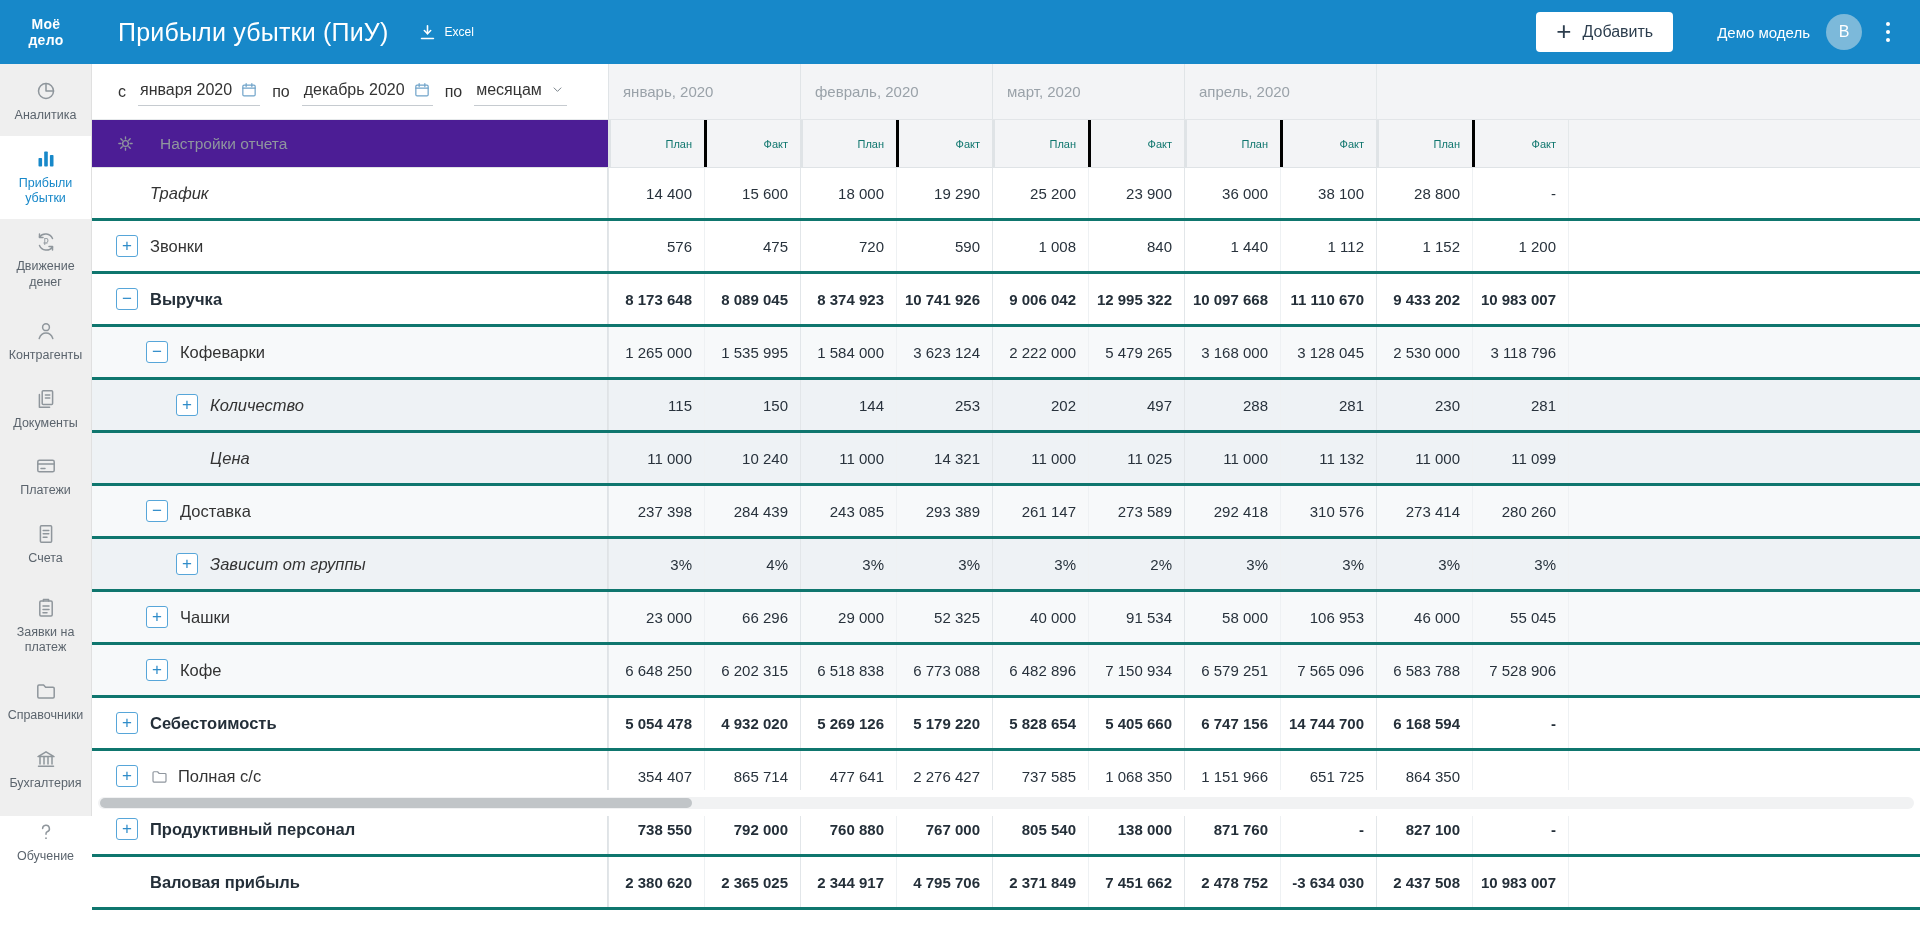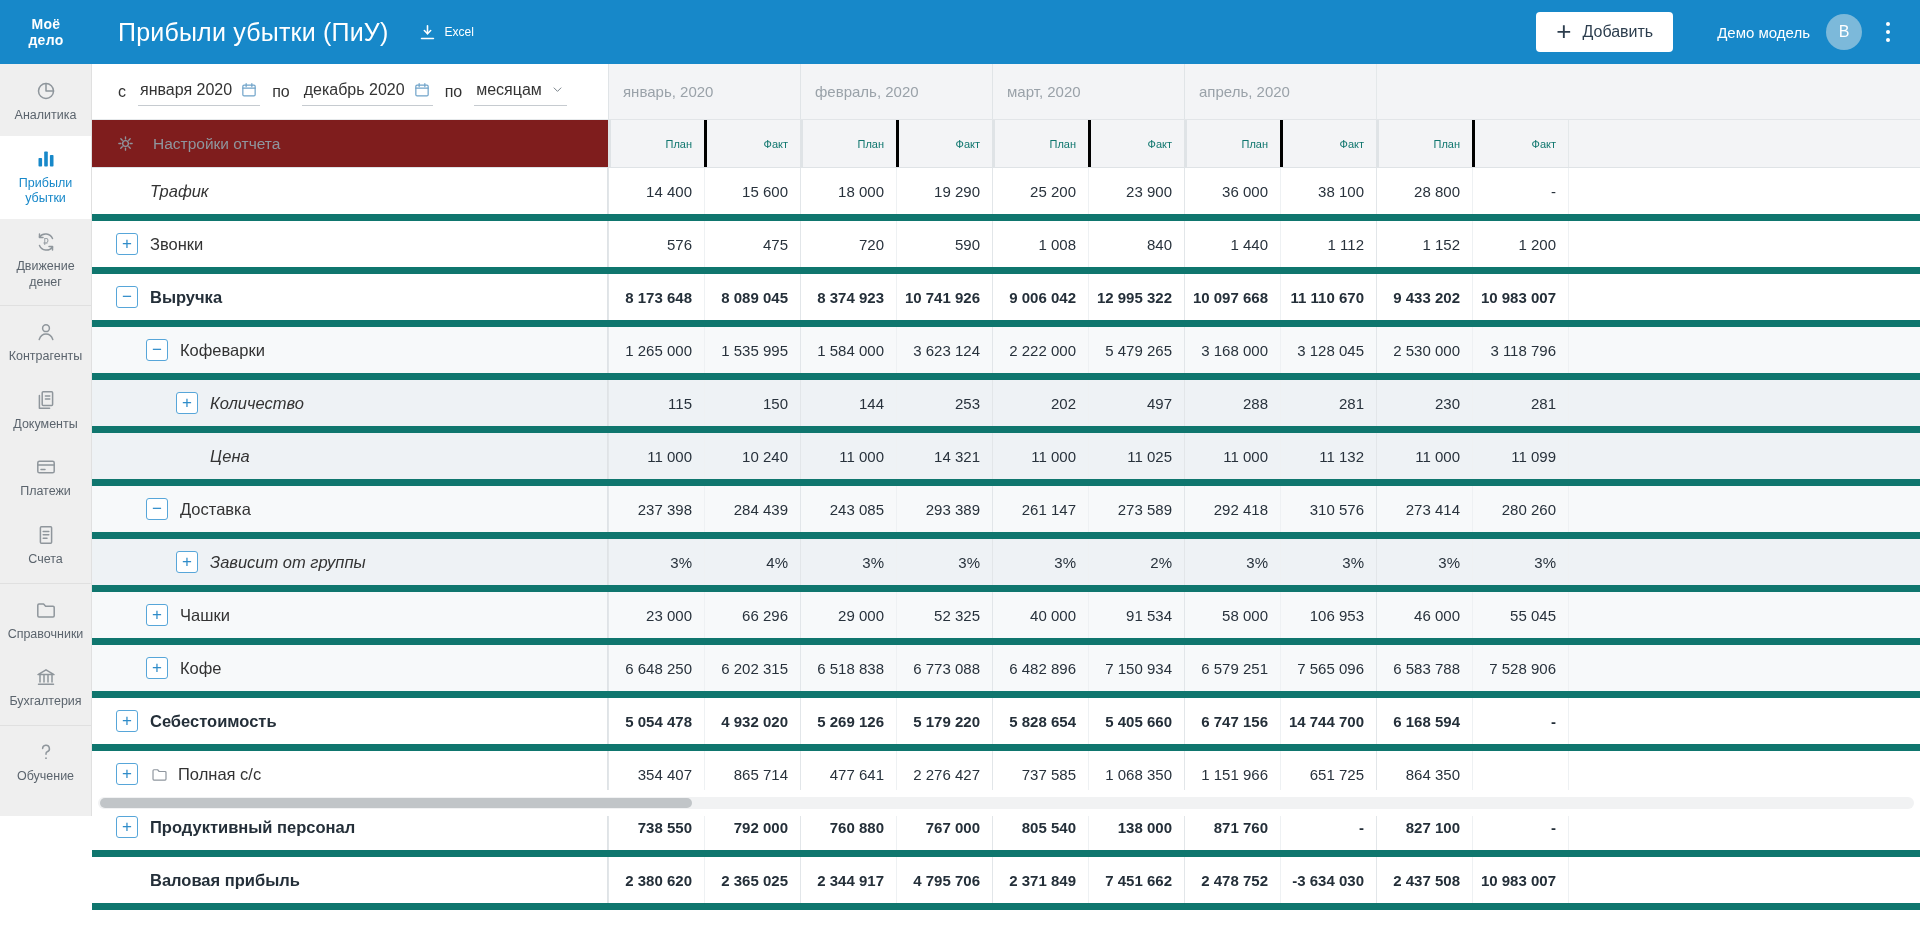--- a/index.html
+++ b/index.html
@@ -42,29 +42,29 @@
   .filters { width:516px; flex:0 0 516px; background:#fff; display:flex; align-items:center; padding-left:26px; gap:12px; border-bottom:1px solid #e6e9eb; font-size:16px; color:#333; }
   .field { display:flex; align-items:center; gap:8px; border-bottom:1px solid #c6cbd0; padding:3px 2px 6px; cursor:pointer; white-space:nowrap; }
   .field svg { width:18px; height:18px; stroke:#6fa3c9; fill:none; stroke-width:1.6; stroke-linecap:round; }
   .field .chev { width:15px; height:15px; stroke:#7a838b; }
   .flabel { color:#333; }
 
   .months-band { flex:1; background:#f3f4f6; border-bottom:1px solid #e2e5e8; display:flex; min-width:0; }
   .month-cell { width:192px; flex:0 0 192px; display:flex; align-items:center; padding-left:14px; font-size:15px; color:#9aa2a9; border-left:1px solid #e0e4e7; white-space:nowrap; }
   .band-filler { flex:1; border-left:1px solid #e4e8ea; }
 
-  .settings { width:516px; flex:0 0 516px; display:flex; align-items:center; gap:18px; padding-left:24px; color:#8f969e; font-size:15.5px; border-bottom:1px solid #dfe3e6; background:#7f1d1d; cursor:pointer; }
+  .settings { width:516px; flex:0 0 516px; display:flex; align-items:center; gap:25px; padding-left:24px; color:#8f969e; font-size:15.5px; border-bottom:1px solid #dfe3e6; background:#4c1d95; cursor:pointer; }
   .settings svg { width:19px; height:19px; stroke:#8f969e; fill:none; stroke-width:1.7; stroke-linecap:round; }
   .planfact-band { flex:1; background:#f3f4f6; border-bottom:1px solid #dfe3e6; display:flex; min-width:0; }
   .pf-cell { width:96px; flex:0 0 96px; display:flex; align-items:center; justify-content:flex-end; padding-right:12px; font-size:11px; color:#0f766e; border-left:3px solid #000000; }
   .pf-cell.month-start { border-left-color:#dfe3e6; }
 
   
   .rows { flex:1; display:flex; flex-direction:column; min-height:0; }
-  .trow { height:53px; flex:0 0 53px; display:flex; border-bottom:7px solid #0f766e; background:#fff; }
+  .trow { height:53px; flex:0 0 53px; display:flex; border-bottom:3px solid #0f766e; background:#fff; }
   .trow.lvl1 { background:#f7f9fa; }
   .trow.lvl2 { background:#eef2f5; }
   .label-cell { width:516px; flex:0 0 516px; display:flex; align-items:center; border-right:1px solid #dfe3e6; font-size:16.5px; color:#333; }
   .expand-btn { width:22px; height:22px; flex:0 0 22px; border:1px solid #57a6d9; border-radius:3px; color:#2f8cc9; display:inline-flex; align-items:center; justify-content:center; font-size:17px; line-height:1; margin-right:12px; background:#fff; cursor:pointer; padding-bottom:1px; }
   .expand-spacer { width:34px; flex:0 0 34px; }
   .folder-ico { display:inline-flex; margin-right:9px; }
   .folder-ico svg { width:19px; height:19px; stroke:#8f969e; fill:none; stroke-width:1.5; stroke-linejoin:round; }
   .row-label { white-space:nowrap; }
   .vcell { width:96px; flex:0 0 96px; display:flex; align-items:center; justify-content:flex-end; padding-right:12px; font-size:15px; color:#28323c; border-left:1px solid #eef1f3; white-space:nowrap; }
   .vcell.month-start { border-left-color:#e2e6e9; }
@@ -181,20 +181,30 @@
               <rect x="6.4" y="3.8" width="11.2" height="16.4" rx="1"></rect>
               <path d="M9.2 8.4h5.6 M9.2 11.8h5.6 M9.2 15.2h3.8"></path>
             </svg>
           </span>
           <div>Счета</div>
         </div>
         <div class="side-divider"></div>
         <div class="side-item">
           <span class="s-icon">
             <svg viewBox="0 0 24 24">
+              <rect x="5.8" y="5" width="12.4" height="15" rx="1.2"></rect>
+              <path d="M9.4 5V3.6h5.2V5"></path>
+              <path d="M9 10h6 M9 13.4h6 M9 16.8h4"></path>
+            </svg>
+          </span>
+          <div>Заявки на платеж</div>
+        </div>
+        <div class="side-item">
+          <span class="s-icon">
+            <svg viewBox="0 0 24 24">
               <path d="M3.8 7.2a1.2 1.2 0 0 1 1.2-1.2h4.6l2 2.2h7.4a1.2 1.2 0 0 1 1.2 1.2v8.4a1.2 1.2 0 0 1-1.2 1.2H5a1.2 1.2 0 0 1-1.2-1.2z"></path>
             </svg>
           </span>
           <div>Справочники</div>
         </div>
         <div class="side-item">
           <span class="s-icon">
             <svg viewBox="0 0 24 24">
               <path d="M4 9.6L12 4.8l8 4.8z"></path>
               <path d="M6 10v7 M10 10v7 M14 10v7 M18 10v7"></path>

